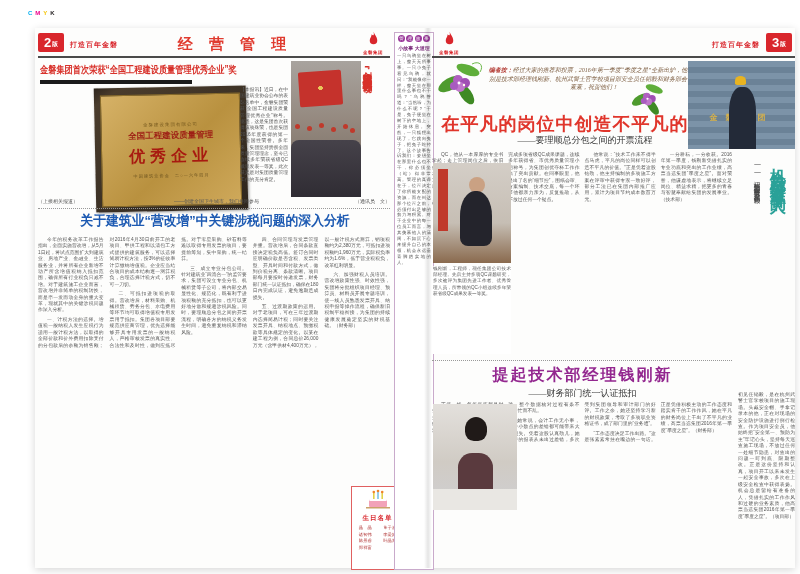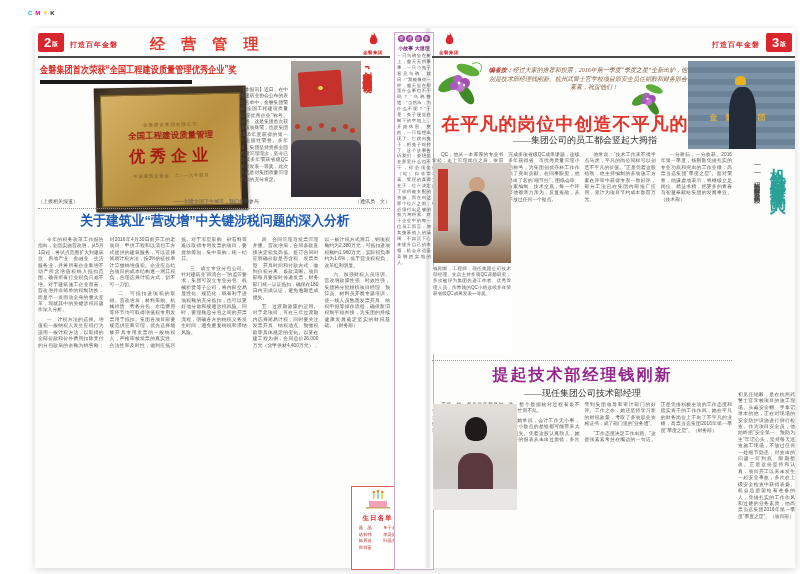--- a/index.html
+++ b/index.html
@@ -12,21 +12,21 @@
         background:linear-gradient(90deg,rgba(0,0,0,0) 0%,rgba(0,0,0,0.10) 50%,rgba(0,0,0,0) 100%);}
   
   .marks{left:28px;top:10px;font-size:6px;font-weight:bold;letter-spacing:3px;}
   .mk-c{color:#00aeef}.mk-m{color:#ec008c}.mk-y{color:#f5c400}.mk-k{color:#231f20}
   
   .pagenum{width:26px;height:19px;background:#d9262c;color:#fff;display:flex;
            align-items:center;justify-content:center;font-weight:bold;border-radius:2px;}
   .pagenum .num{font-size:13px;line-height:1;}
   .pagenum .ban{font-size:6px;margin-left:1px;margin-top:4px;}
   .tagline{color:#d9262c;font-size:7px;font-weight:bold;letter-spacing:1px;}
-  .section-title{color:#e03b2f;font-weight:bold;font-size:15px;letter-spacing:6px;text-align:left;white-space:nowrap;}
+  .section-title{color:#e03b2f;font-weight:bold;font-size:15px;letter-spacing:6px;text-align:center;white-space:nowrap;}
   .rule{border-top:2px solid #4a4a4a;}
   .logo{width:34px;text-align:center;}
   .logo .lg-txt{display:block;font-size:4.5px;color:#d9262c;font-weight:bold;letter-spacing:0.5px;}
   
   .hl-award{font-size:10px;font-weight:bold;color:#d8312a;white-space:nowrap;
             transform:scaleX(0.82);transform-origin:left top;}
   .blackbar{height:4px;background:#1b1b1b;}
   .plaque{background:linear-gradient(145deg,#2e261e 0%,#4a3c2c 8%,#2e261e 100%);
           padding:7px 6px;transform:rotate(-1.2deg);box-shadow:1px 1px 3px rgba(0,0,0,.4);}
   .plaque-in{background:linear-gradient(135deg,#d6b267 0%,#b9913f 55%,#cfa95b 100%);
@@ -244,37 +244,37 @@
         <circle cx="18" cy="28" r="4" fill="#a85bbf"></circle>
       <circle cx="23" cy="25" r="1.4" fill="#fff"></circle>
     </svg>
   </div>
 
   <div class="abs note-text" style="left:488px;top:66px;width:212px;height:44px;">
     <span class="note-label">编者按：</span><span>经过大家的推荐和投票，2016年第一季度“季度之星”全新出炉，他们分别是技术部经理钱刚新、杭州武警士官学校项目部安全员任韬毅和财务部会计张素素，祝贺他们！</span>
   </div>
 
   <div class="abs hl-qian" style="left:438px;top:112px;width:292px;">在平凡的岗位中创造不平凡的价值</div>
-  <div class="abs sub" style="left:470px;top:134px;width:230px;">——集团公司的员工都会竖起大拇指</div>
+  <div class="abs sub" style="left:470px;top:134px;width:230px;">——要理顺总分包之间的开票流程</div>
   <div class="abs bodytxt cols4" style="left:432px;top:152px;width:300px;height:204px;">
     <p>QC，他从一本厚厚的专业书学起；走上管理岗位之后，依旧保持着每天学习的习惯。提起技术部经理钱刚新，集团公司的员工都会竖起大拇指：踏实、严谨、肯钻研。</p>
     <p>自进入公司以来，他一直奋战在技术管理第一线，先后主持完成多项省级QC成果课题，连续多年获得省、市优秀质量管理小组称号，为集团创优夺杯工作作出了突出贡献。在同事眼里，他是出了名的“细节控”，图纸会审、方案编制、技术交底，每一个环节他都亲力亲为，反复推敲，从不放过任何一个疑点。</p>
     <p>他常说：“技术工作来不得半点马虎，平凡的岗位同样可以创造不平凡的价值。”正是凭着这股钻劲，他主持编制的多项施工方案在评审中获得专家一致好评，部分工法已在集团内部推广应用，累计为项目节约成本数百万元。</p>
     <p>一分耕耘，一分收获。2016年第一季度，钱刚新凭借扎实的专业功底和突出的工作业绩，高票当选集团“季度之星”。面对荣誉，他谦虚地表示，将继续立足岗位、精益求精，把更多的青春与智慧奉献给集团的发展事业。（技术部）</p>
   </div>
   <div class="abs photo ph-qian" style="left:433px;top:163px;width:78px;height:100px;">
     <div class="banner"></div>
     <div class="head"></div>
     <div class="man"></div>
   </div>
   <div class="abs caption" style="left:433px;top:266px;width:78px;height:88px;">钱刚新，工程师，现任集团公司技术部经理。先后主持多项QC课题研究，多次被评为集团先进工作者、优秀管理人员，所带领的QC小组连续多年荣获省级QC成果发表一等奖。</div>
 
   <div class="abs dotrule" style="left:432px;top:360px;width:300px;"></div>
   <div class="abs hl-zhang" style="left:455px;top:365px;width:255px;">提起技术部经理钱刚新</div>
-  <div class="abs sub" style="left:475px;top:387px;width:215px;">——现任集团公司技术部经理</div>
+  <div class="abs sub" style="left:475px;top:387px;width:215px;">——财务部门统一认证抵扣</div>
   <div class="abs bodytxt cols4" style="left:432px;top:402px;width:300px;height:158px;">
     <p>正值一线。每年年底都是财务部最忙碌的时候，工作量大、头绪繁杂，加班加点早已是家常便饭。张素素总是一丝不苟地核对每一笔数据，确保账目清晰准确，整个数据核对过程有条不紊、忙而不乱。</p>
     <p>她常说，会计工作无小事，一个小数点的差错都可能带来大的损失。凭着这股认真劲儿，她经手的报表从未出过差错，多次受到集团领导和审计部门的好评。工作之余，她还坚持学习新的财税政策，考取了多项职业资格证书，成了部门里的“业务通”。</p>
     <p>“工作态度决定工作出路。”这是张素素常挂在嘴边的一句话。正是凭借积极主动的工作态度和踏实肯干的工作作风，她在平凡的财务岗位上干出了不平凡的业绩，高票当选集团2016年第一季度“季度之星”。（财务部）</p>
   </div>
   <div class="abs photo ph-zhang" style="left:433px;top:404px;width:84px;height:106px;">
     <div class="hair"></div>
     <div class="body"></div>
     <div class="desk"></div>
   </div>

